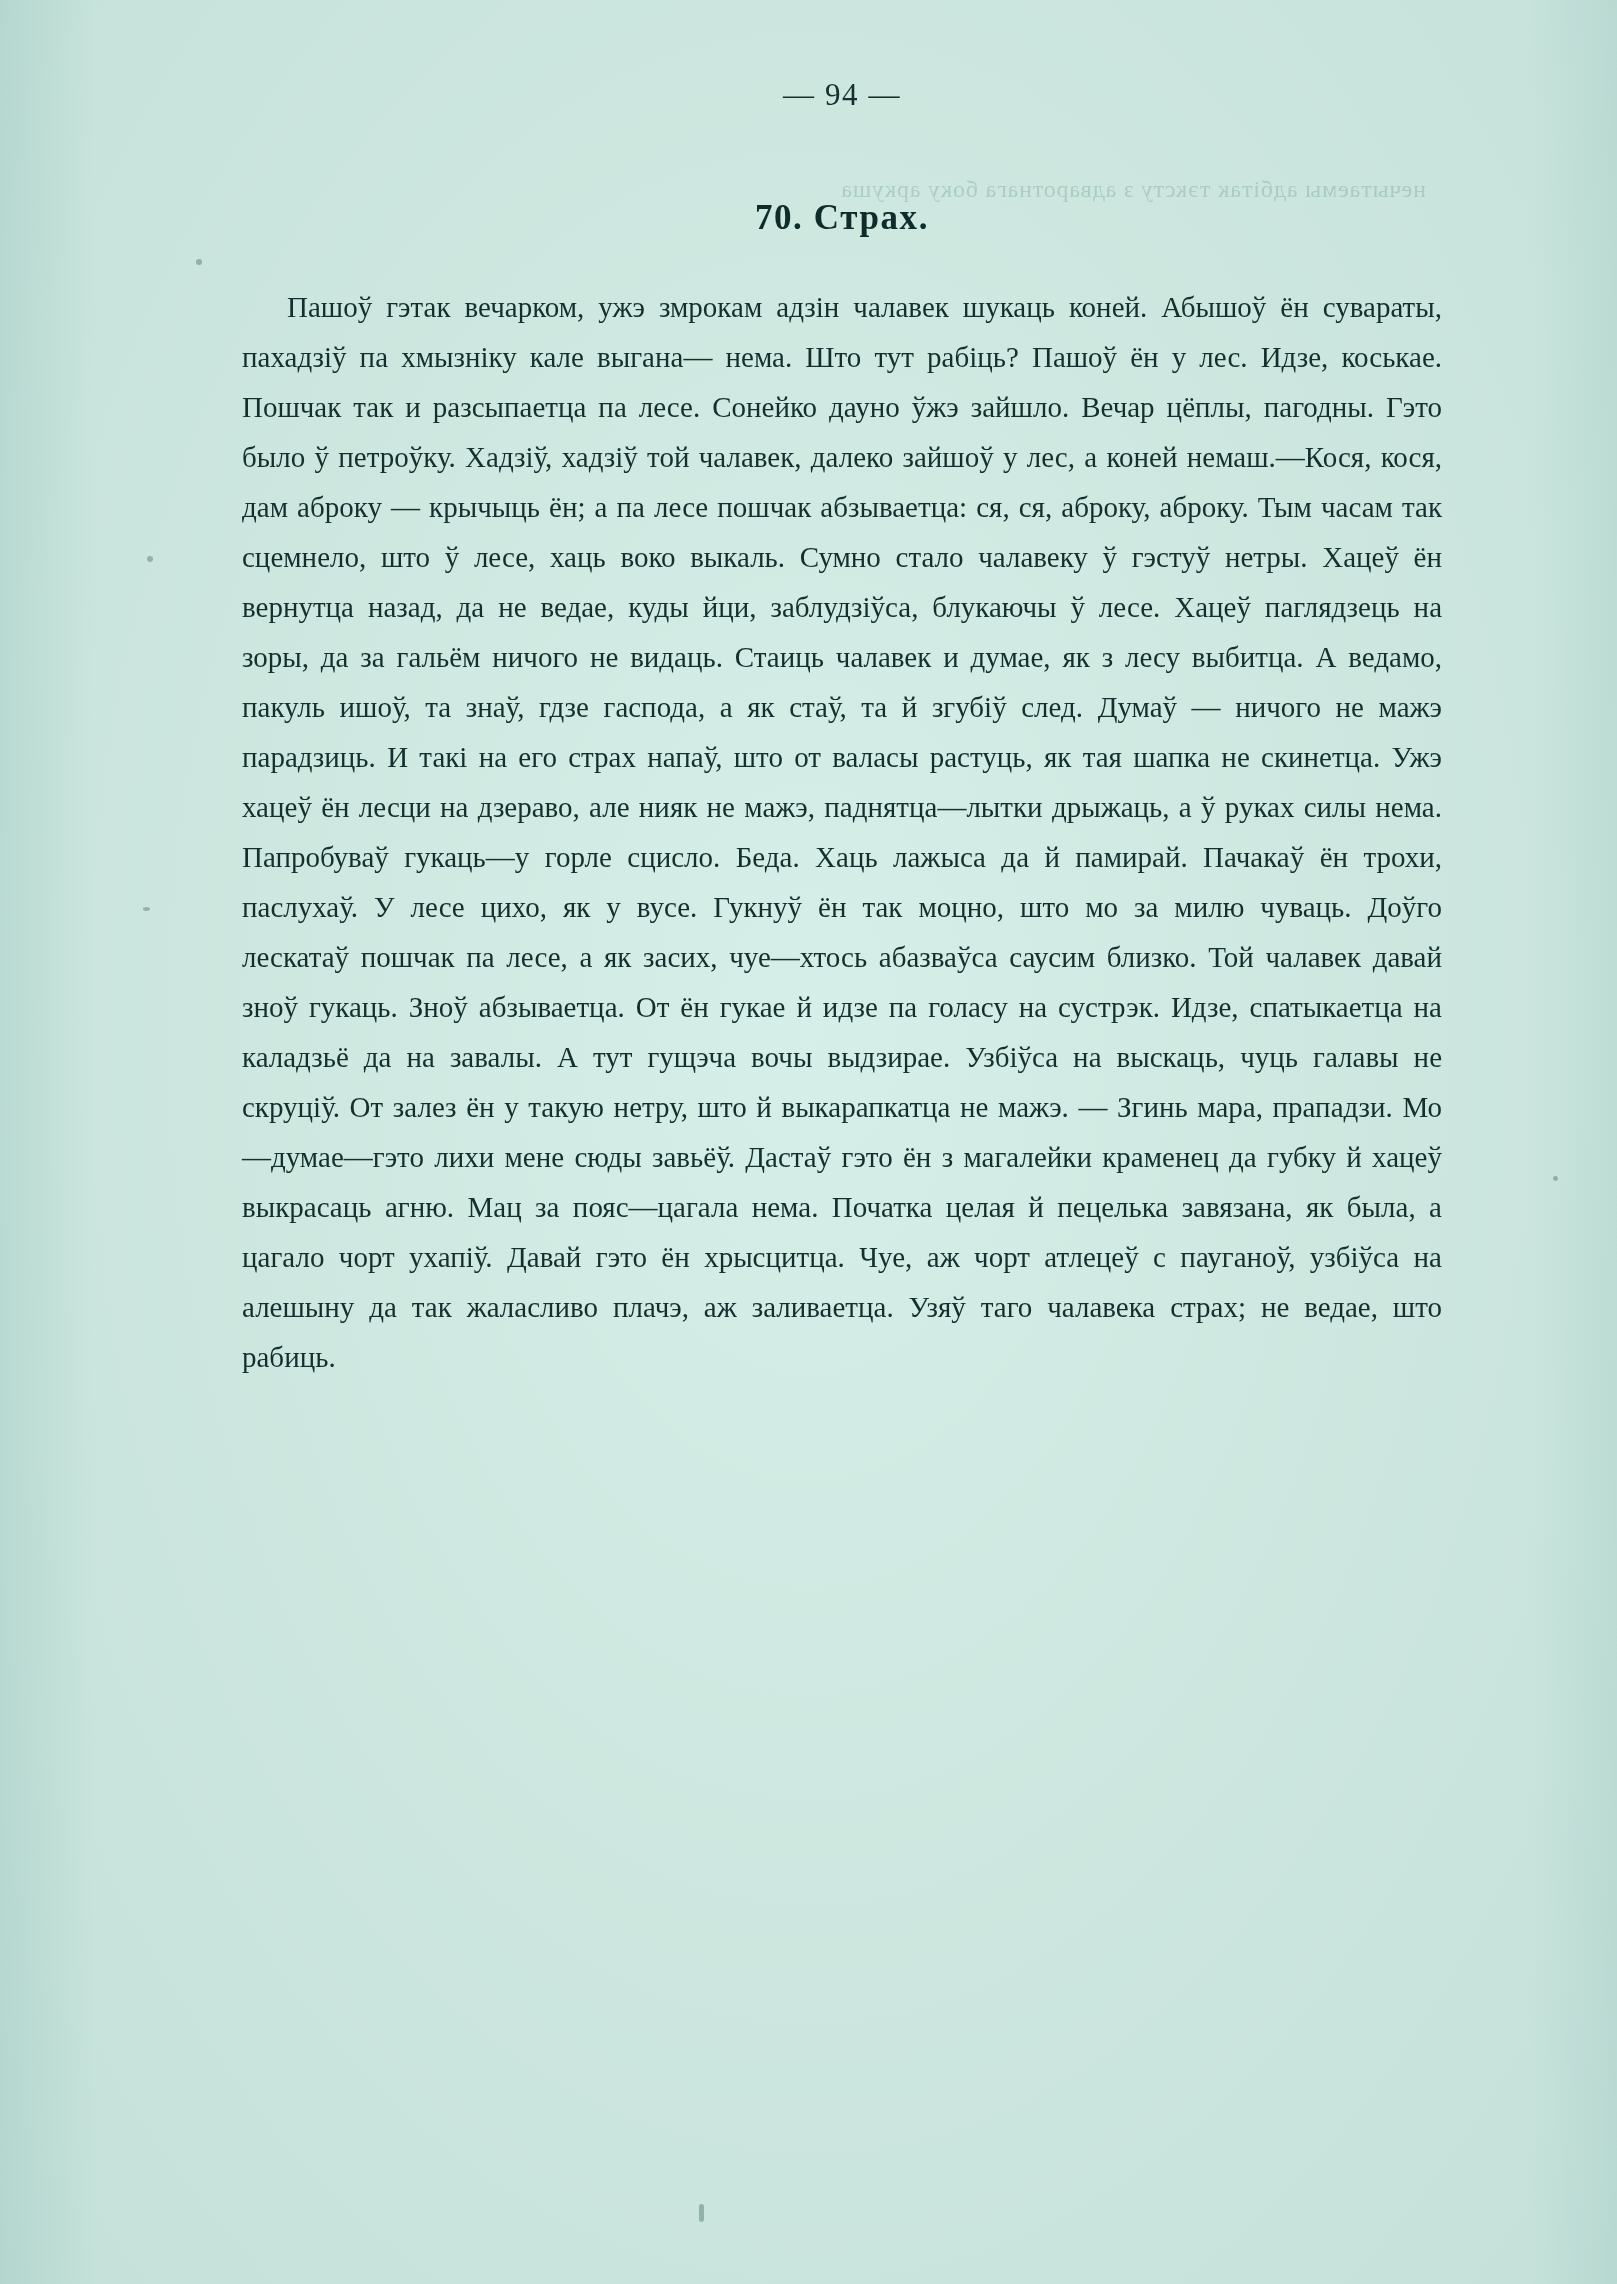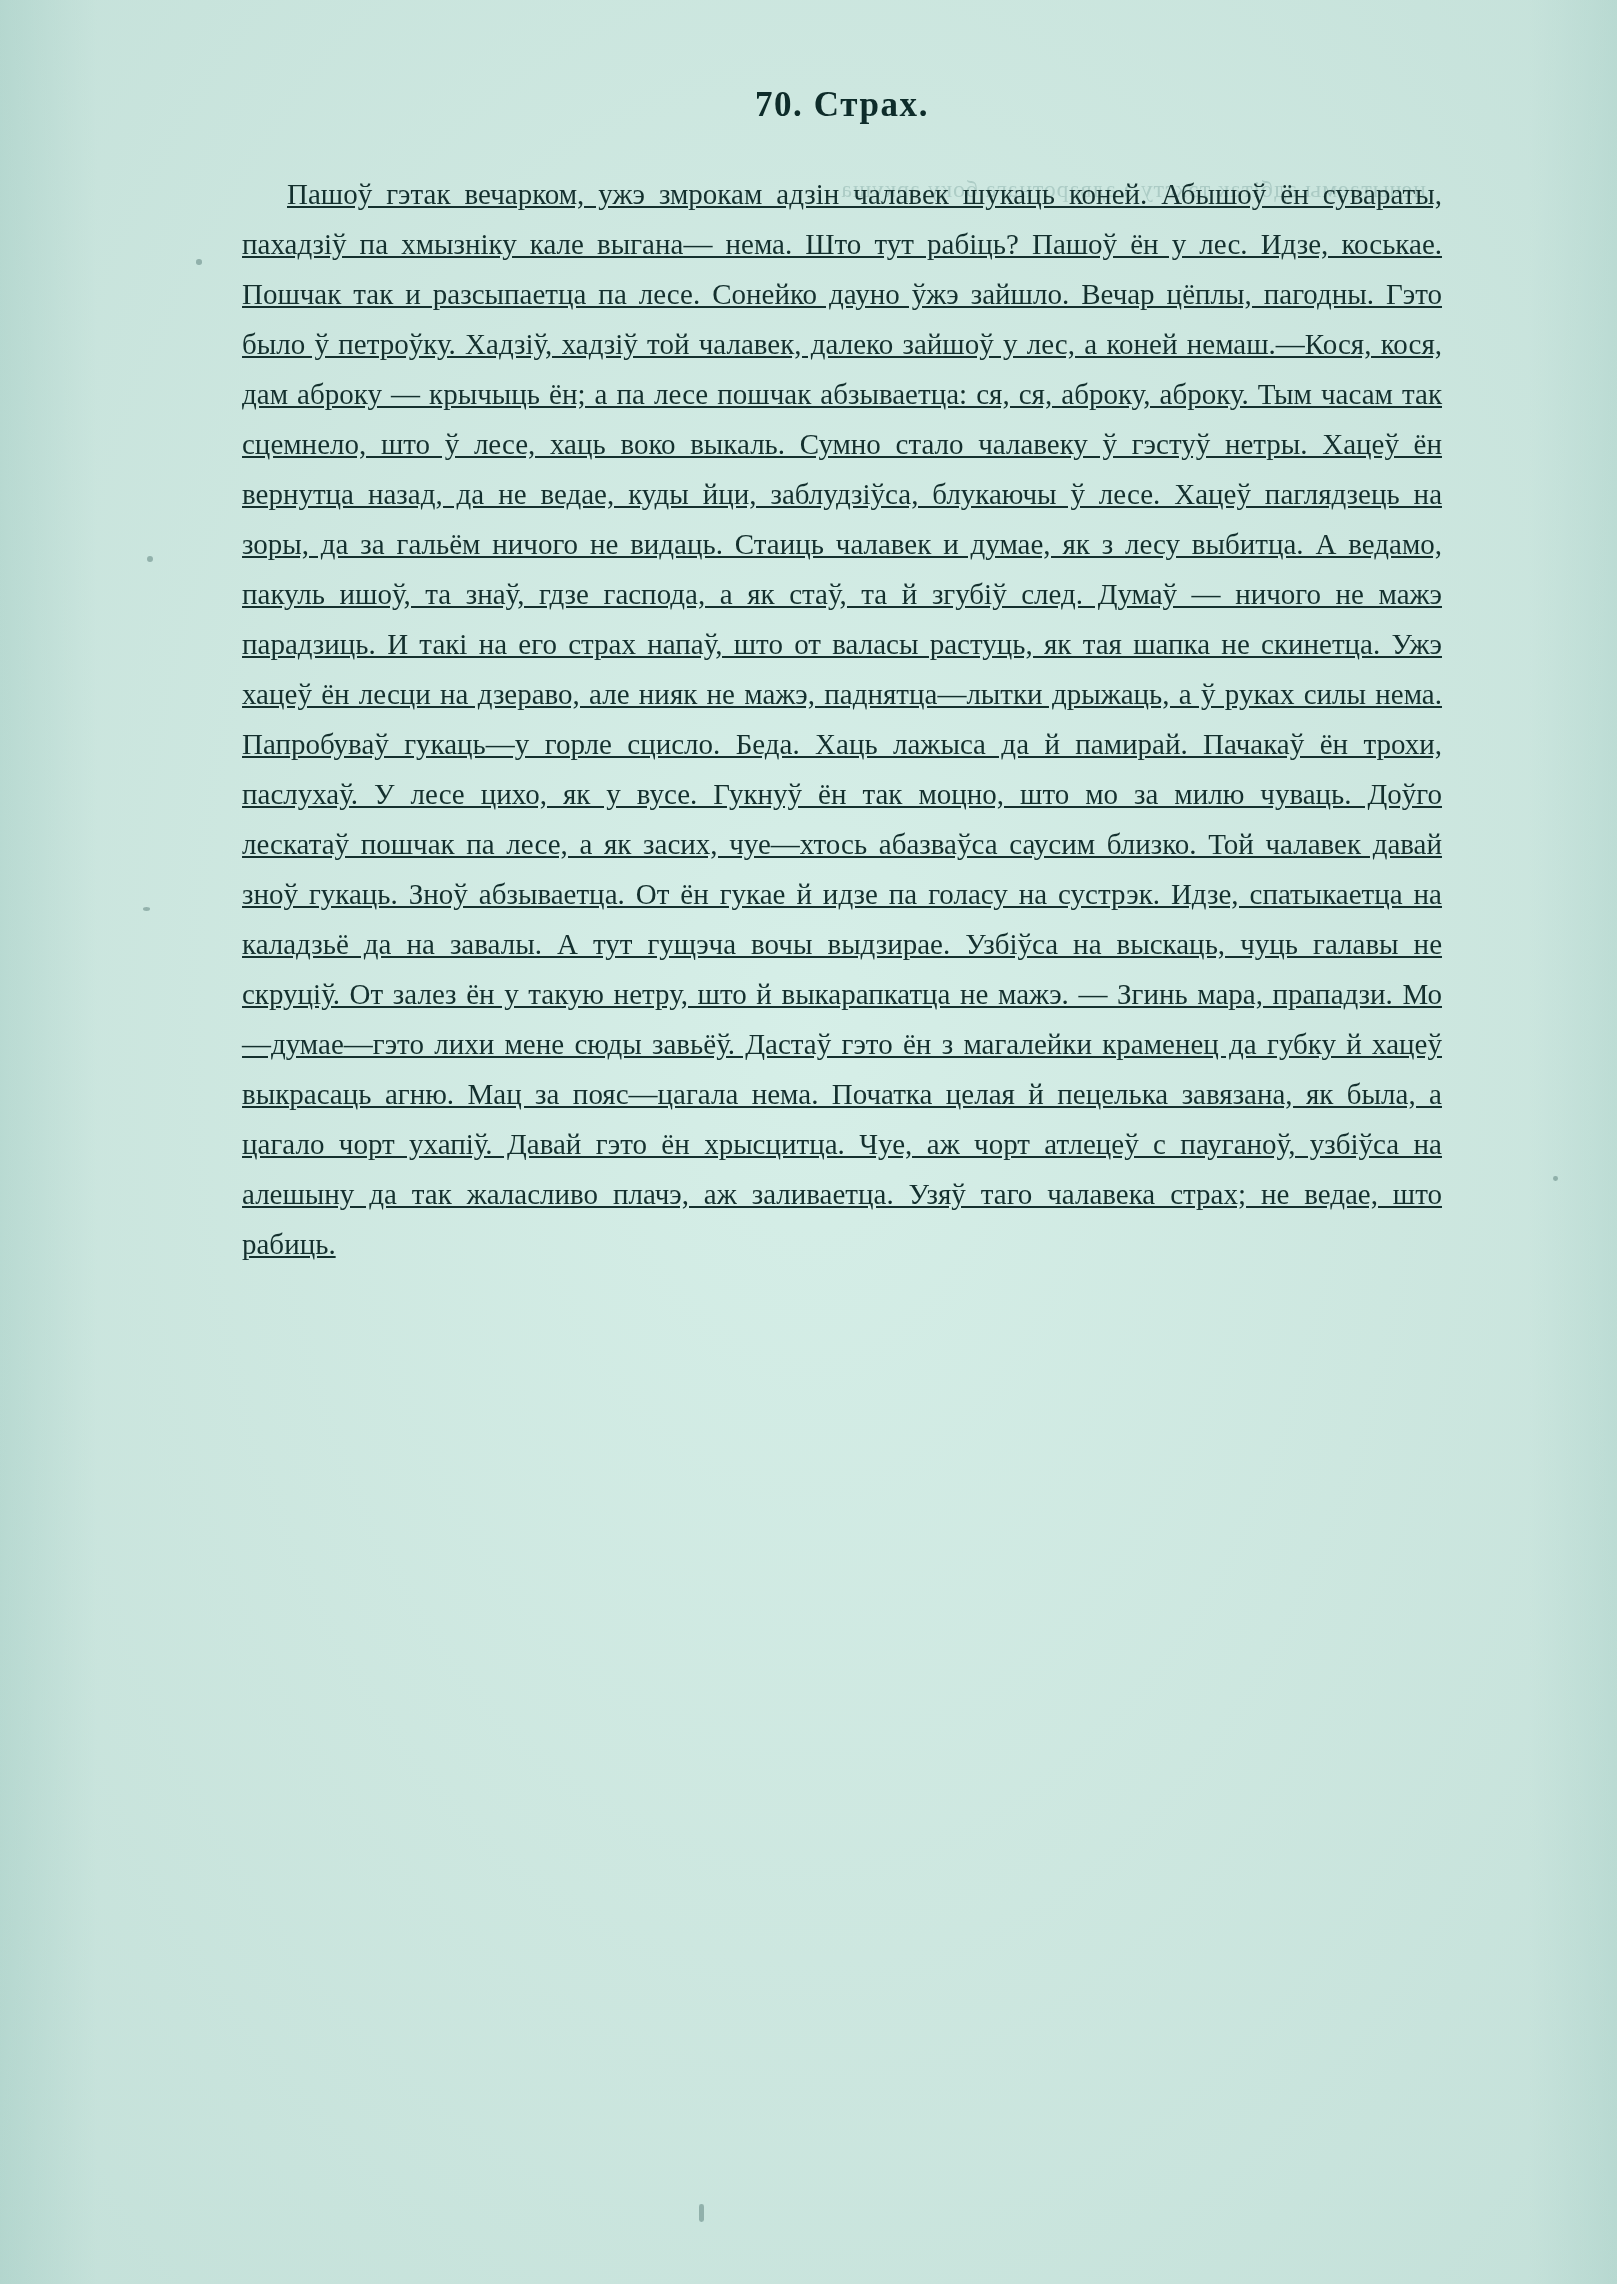--- a/index.html
+++ b/index.html
@@ -68,21 +68,20 @@
   }
 
   .body-text {
     margin-top: 44px;
     font-size: 29px;
     line-height: 50px;
     text-align: justify;
     text-align-last: justify;
     color: #14302e;
     word-spacing: 1.6px;
-    text-decoration: underline;
   }
   .body-text p {
     margin: 0;
     text-indent: 0;
   }
   .body-text .first-line-indent {
     display: inline-block;
     width: 45px;
   }
 
@@ -104,18 +103,19 @@
 
 <div class="speck sp1"></div>
 <div class="speck sp2"></div>
 <div class="speck sp3"></div>
 <div class="speck sp4"></div>
 <div class="speck sp5"></div>
 
 <div class="ghost">нечытаемы адбітак тэксту з адваротнага боку аркуша</div>
 
 <div class="content">
+  <div class="folio">— 94 —</div>
   <div class="title">70. Страх.</div>
   <div class="body-text">
     <p><span class="first-line-indent"></span><span>Пашоў гэтак вечарком, ужэ змрокам адзін чалавек шукаць коней. Абышоў ён суваpаты, пахадзіў па хмызніку кале выгана— нема. Што тут рабіць? Пашоў ён у лес. Идзе, коськае. Пошчак так и разсыпаетца па лесе. Сонейко дауно ўжэ зайшло. Вечар цёплы, пагодны. Гэто было ў петроўку. Хадзіў, хадзіў той чалавек, далеко зайшоў у лес, а коней немаш.—Кося, кося, дам аброку — крычыць ён; а па лесе пошчак абзываетца: ся, ся, аброку, аброку. Тым часам так сцемнело, што ў лесе, хаць воко выкаль. Сумно стало чалавеку ў гэстуў нетры. Хацеў ён вернутца назад, да не ведае, куды йци, заблудзіўса, блукаючы ў лесе. Хацеў паглядзець на зоры, да за гальём ничого не видаць. Стаиць чалавек и думае, як з лесу выбитца. А ведамо, пакуль ишоў, та знаў, гдзе гаспода, а як стаў, та й згубіў след. Думаў — ничого не мажэ парадзиць. И такі на его страх напаў, што от валасы растуць, як тая шапка не скинетца. Ужэ хацеў ён лесци на дзераво, але нияк не мажэ, паднятца—лытки дрыжаць, а ў руках силы нема. Папробуваў гукаць—у горле сцисло. Беда. Хаць лажыса да й памирай. Пачакаў ён трохи, паслухаў. У лесе цихо, як у вусе. Гукнуў ён так моцно, што мо за милю чуваць. Доўго лескатаў пошчак па лесе, а як заcих, чуе—хтось абазваўса саусим близко. Той чалавек давай зноў гукаць. Зноў абзываетца. От ён гукае й идзе па голасу на сустрэк. Идзе, спатыкаетца на каладзьё да на завалы. А тут гущэча вочы выдзирае. Узбіўса на выскаць, чуць галавы не скруціў. От залез ён у такую нетру, што й выкарапкатца не мажэ. — Згинь мара, прападзи. Мо—думае—гэто лихи мене сюды завьёў. Дастаў гэто ён з магалейки краменец да губку й хацеў выкрасаць агню. Мац за пояс—цагала нема. Початка целая й пецелька завязана, як была, а цагало чорт ухапіў. Давай гэто ён хрысцитца. Чуе, аж чорт атлецеў с пауганоў, узбіўса на алешыну да так жаласливо плачэ, аж заливаетца. Узяў таго чалавека страх; не ведае, што рабиць.</span></p>
   </div>
 </div>
 
 
 </body></html>

